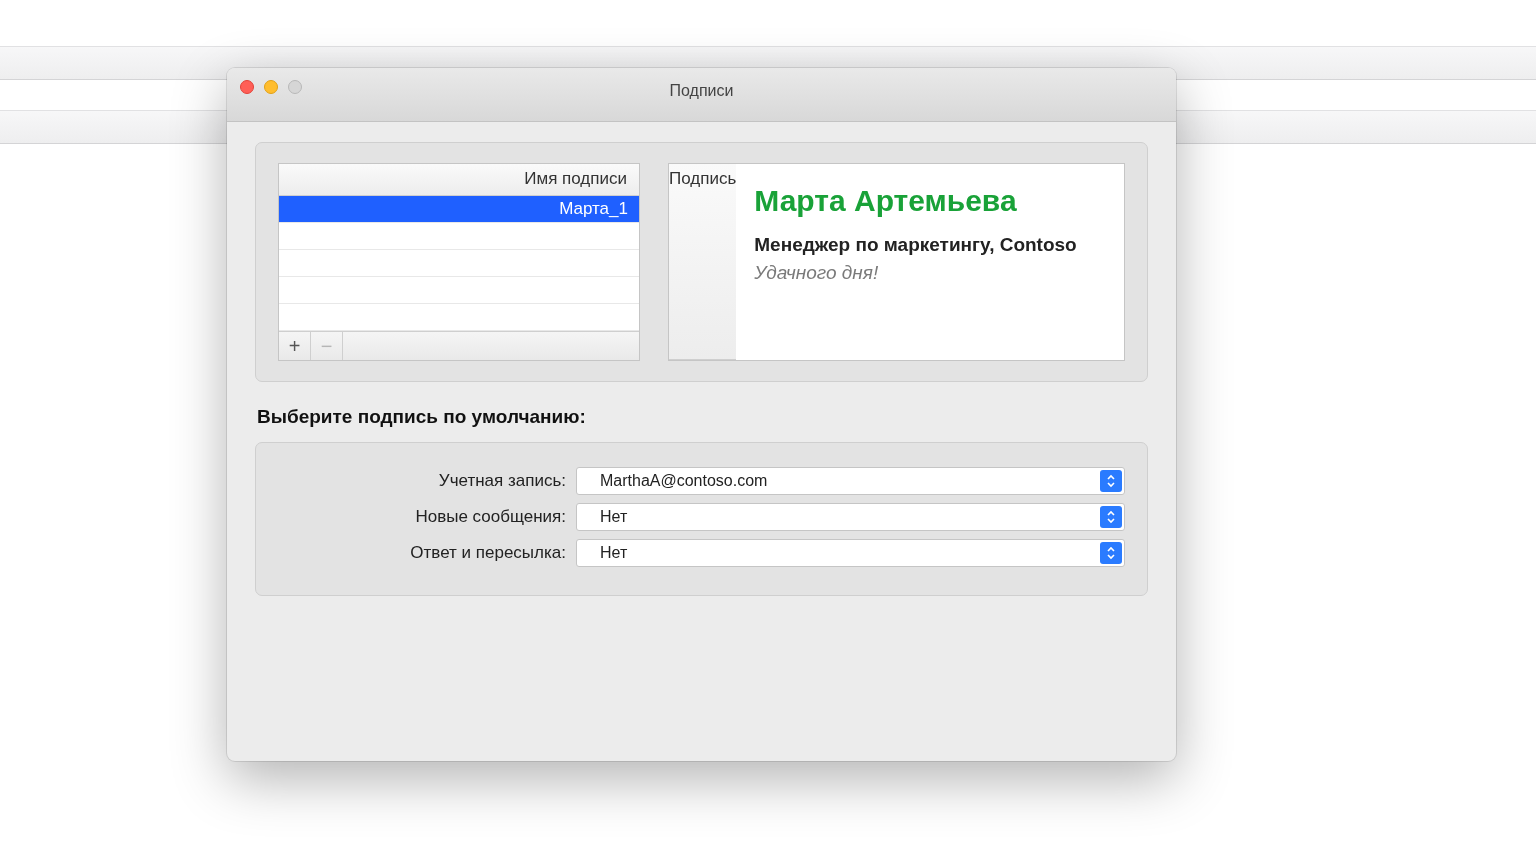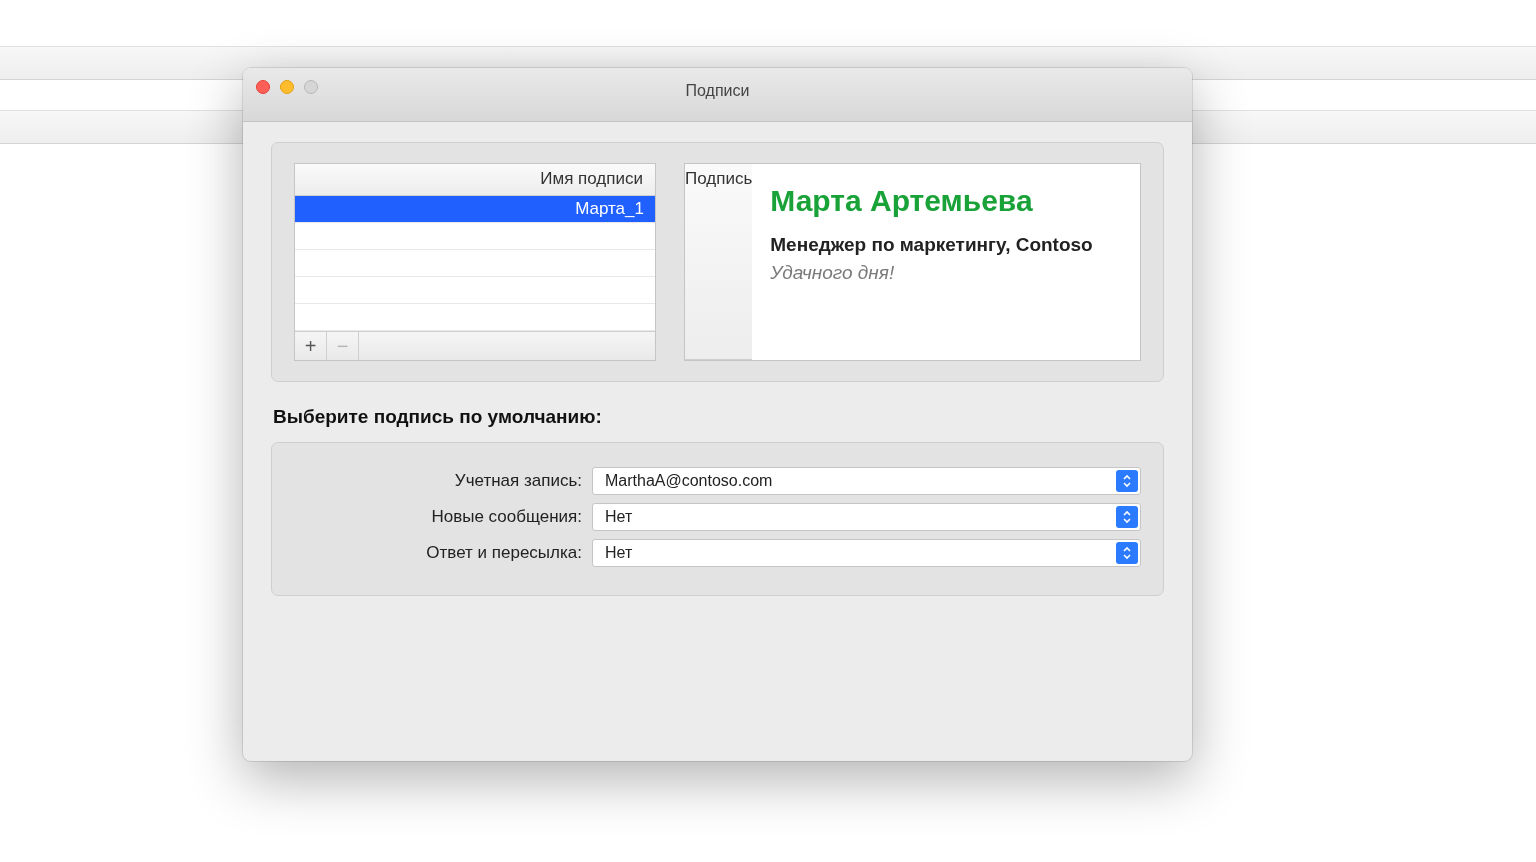--- a/index.html
+++ b/index.html
@@ -20,21 +20,21 @@
     height:34px;
     background: linear-gradient(#f7f7f8,#eeeeef);
     border-top:1px solid #e1e1e3;
     border-bottom:1px solid #d4d4d6;
   }
   .bg-stripe.s1 { top:46px; }
   .bg-stripe.s2 { top:110px; }
 
   .window {
     position:absolute;
-    left:243px; top:68px;
+    left:227px; top:68px;
     width:949px; height:693px;
     border-radius:8px;
     background:#ececec;
     box-shadow: 0 18px 55px rgba(0,0,0,.30), 0 0 0 1px rgba(0,0,0,.10);
     overflow:hidden;
   }
   .titlebar{
     height:54px;
     background:linear-gradient(#e9e9e9,#d8d8d8);
     border-bottom:1px solid #c3c3c3;
@@ -144,21 +144,21 @@
   }
   .select{
     flex:1;
     height:28px;
     background:#fff;
     border:1px solid #c5c5c5;
     border-radius:3px;
     display:flex; align-items:center;
     position:relative;
     font-size:16px; color:#222;
-    padding-left:12px;
+    padding-left:23px;
   }
   .select .caret{
     position:absolute; right:2px; top:2px; bottom:2px; width:22px;
     background:#2a7bff;
     border-radius:3px;
     display:flex;flex-direction:column;align-items:center;justify-content:center;
   }
   .caret svg{display:block;}
 </style>
 </head>

